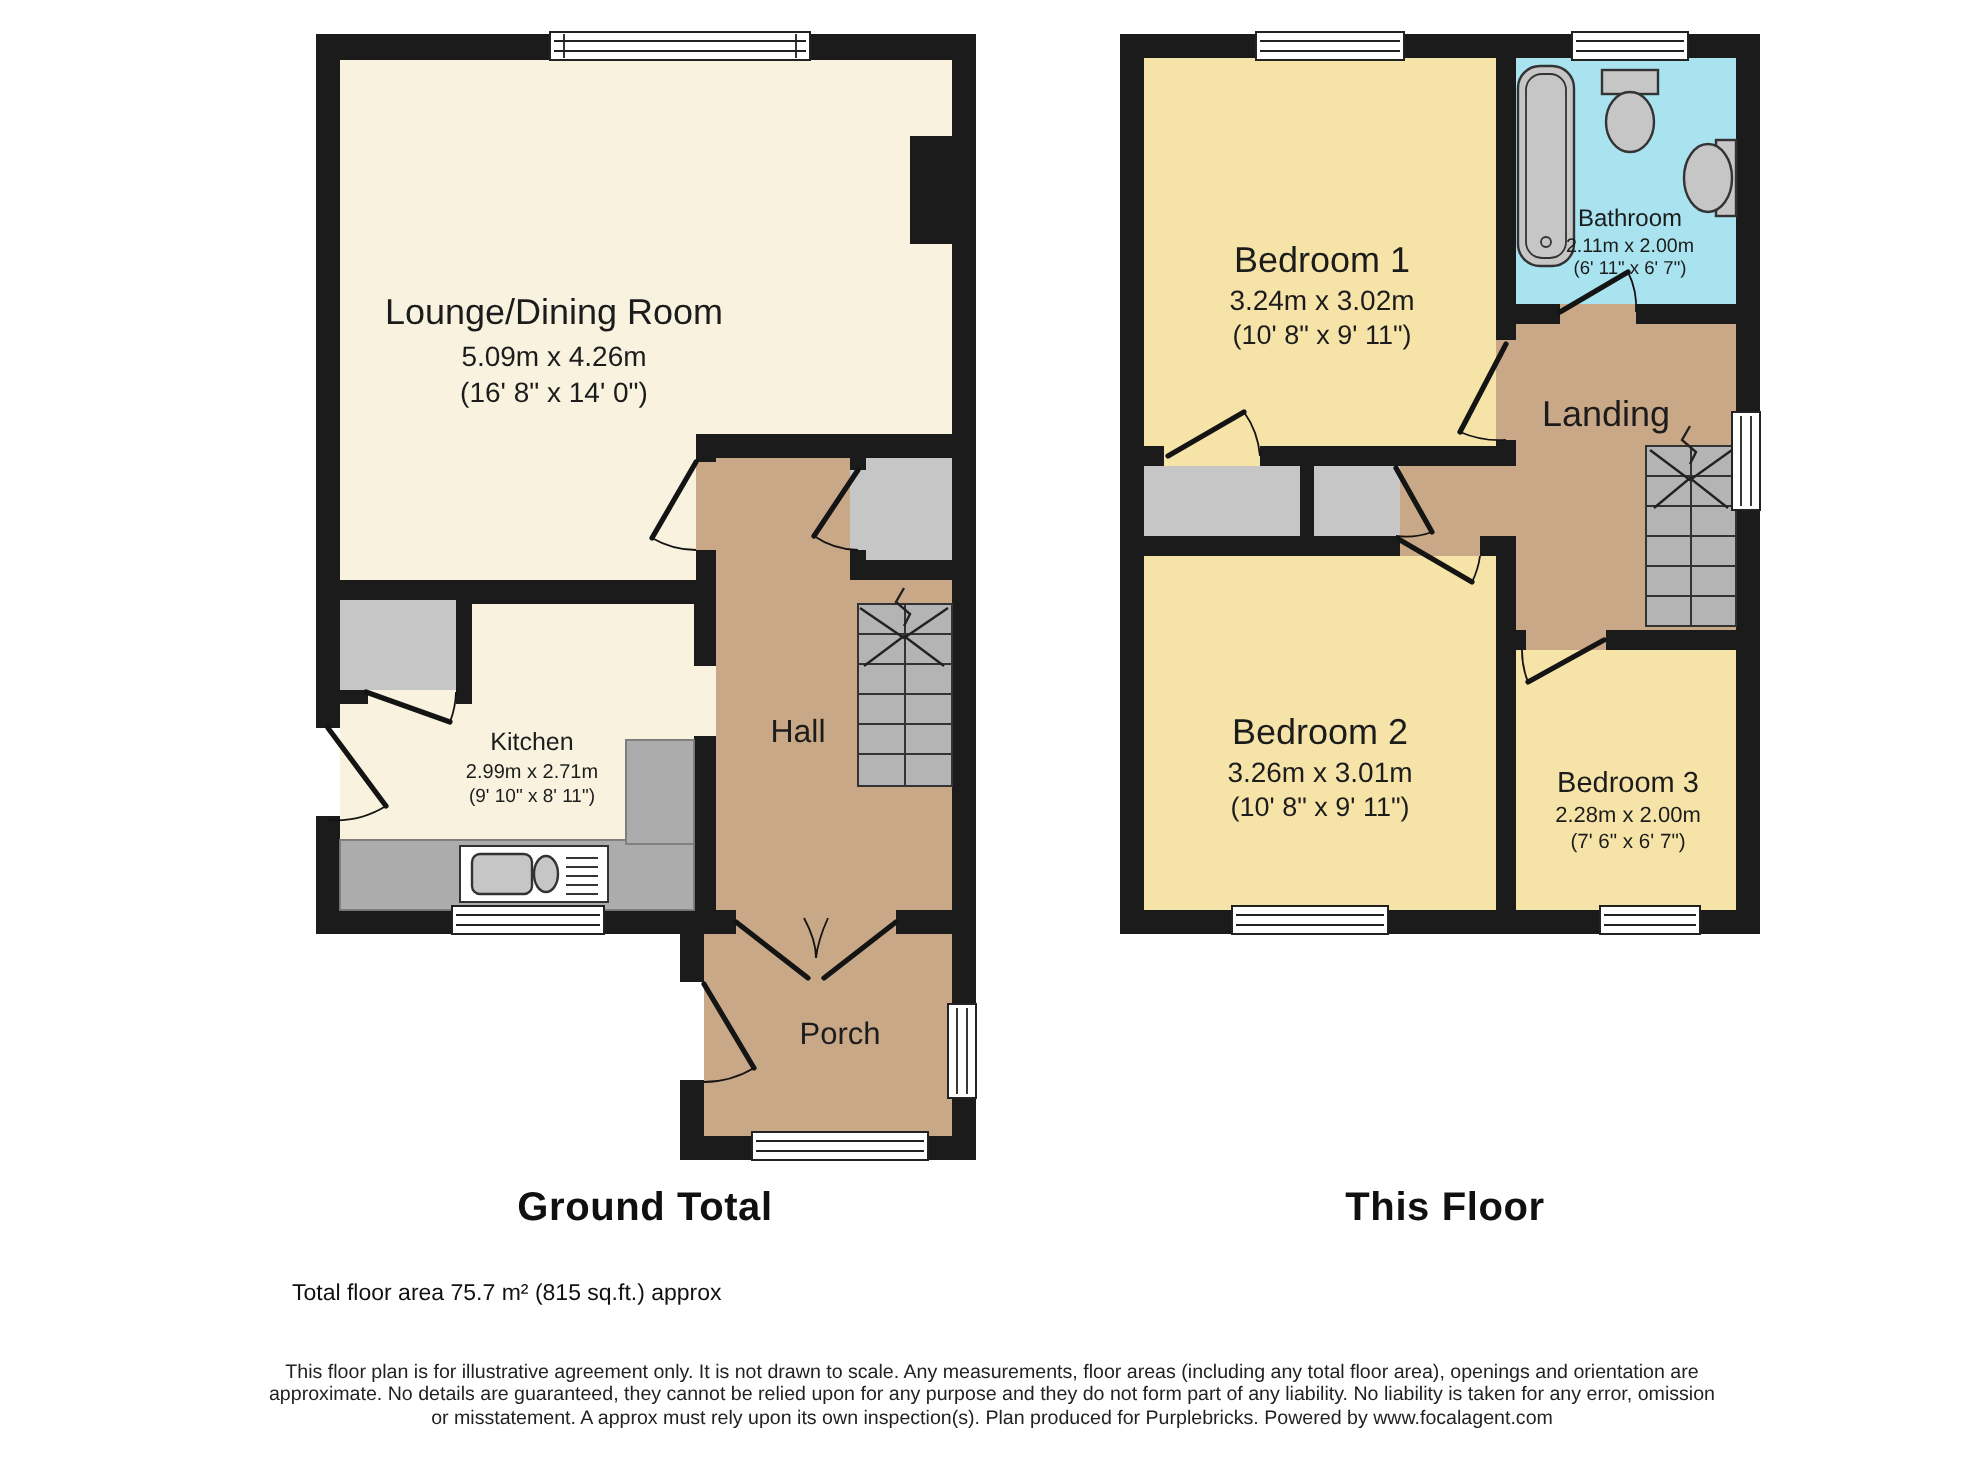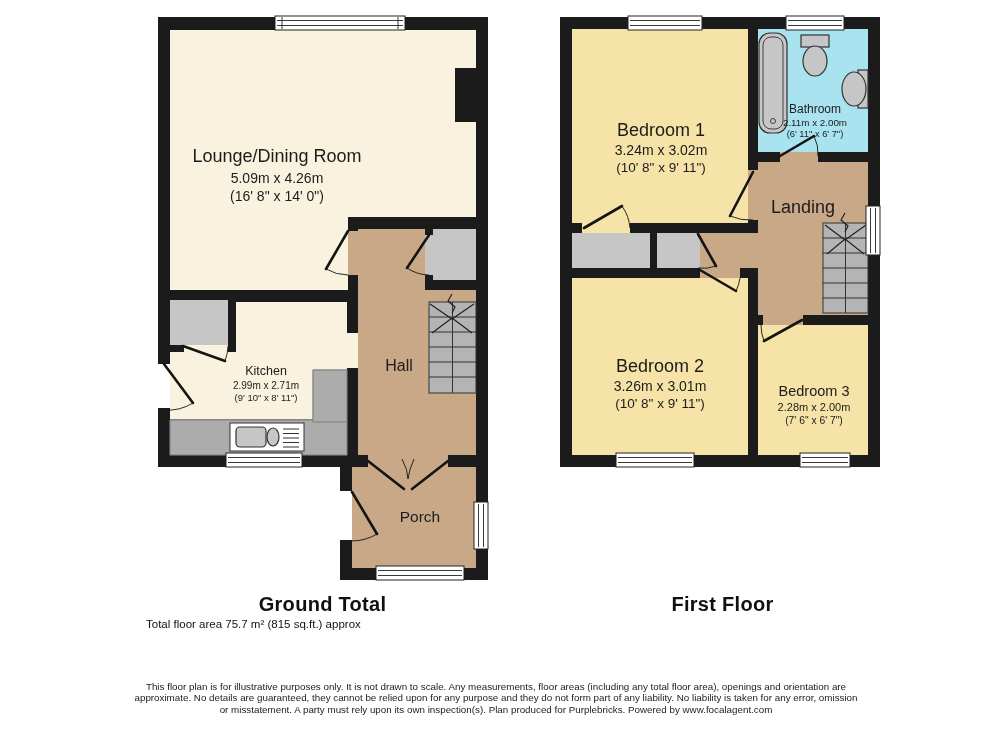--- a/index.html
+++ b/index.html
@@ -18,21 +18,21 @@
   .tread  { stroke:#333; stroke-width:1; }
   .arrow  { stroke:#222; stroke-width:1.2; fill:none; }
   .leaf   { stroke:#141414; stroke-width:2.6; stroke-linecap:round; }
   .arc    { stroke:#141414; stroke-width:.9; fill:none; }
   .win    { fill:#fff; stroke:#222; stroke-width:1; }
   .winline{ stroke:#222; stroke-width:.9; }
   .fix    { fill:var(--fixture-gray,#C6C6C6); stroke:#333; stroke-width:1.2; }
   .fixin  { fill:none; stroke:#333; stroke-width:.9; }
   .title  { position:absolute; width:345px; text-align:center; font-size:20px;
             font-weight:bold; color:#101010; letter-spacing:.3px; }
-  .area-note { position:absolute; left:146px; top:618px; font-size:11.5px; color:#111;text-align:center; }
+  .area-note { position:absolute; left:146px; top:641px; font-size:11.5px; color:#111;text-align:center; }
   .disclaimer { position:absolute; left:66px; top:681px; width:860px; text-align:center;
                 font-size:9.8px; line-height:11.4px; color:#222; }
 </style>
 </head>
 <body>
 
 <svg class="plan" style="left:150px; top:10px;" width="345" height="580" viewBox="150 10 345 580">
 
   <rect x="158" y="17" width="330" height="450" class="f-wall"></rect>
   <rect x="340" y="455" width="148" height="125" class="f-wall"></rect>
@@ -264,21 +264,21 @@
   <text x="803" y="213" font-size="18" text-anchor="middle">Landing</text>
   <text x="660" y="372" font-size="18" text-anchor="middle">Bedroom 2</text>
   <text x="660" y="391" font-size="14" text-anchor="middle">3.26m x 3.01m</text>
   <text x="660" y="408" font-size="13.5" text-anchor="middle">(10' 8" x 9' 11")</text>
   <text x="814" y="396" font-size="14.5" text-anchor="middle">Bedroom 3</text>
   <text x="814" y="411" font-size="11" text-anchor="middle">2.28m x 2.00m</text>
   <text x="814" y="424" font-size="10.3" text-anchor="middle">(7' 6" x 6' 7")</text>
 </svg>
 
 <div class="title" style="left:150px; top:593px;">Ground Total</div>
-<div class="title" style="left:550px; top:593px;">First Floor</div>
+<div class="title" style="left:550px; top:593px;">This Floor</div>
 
 <div class="area-note">Total floor area 75.7 m² (815 sq.ft.) approx</div>
 
 <div class="disclaimer">
-  <div>This floor plan is for illustrative purposes only. It is not drawn to scale. Any measurements, floor areas (including any total floor area), openings and orientation are</div>
+  <div>This floor plan is for illustrative agreement only. It is not drawn to scale. Any measurements, floor areas (including any total floor area), openings and orientation are</div>
   <div>approximate. No details are guaranteed, they cannot be relied upon for any purpose and they do not form part of any liability. No liability is taken for any error, omission</div>
-  <div>or misstatement. A party must rely upon its own inspection(s). Plan produced for Purplebricks. Powered by www.focalagent.com</div>
+  <div>or misstatement. A approx must rely upon its own inspection(s). Plan produced for Purplebricks. Powered by www.focalagent.com</div>
 </div>
 
 </body></html>

